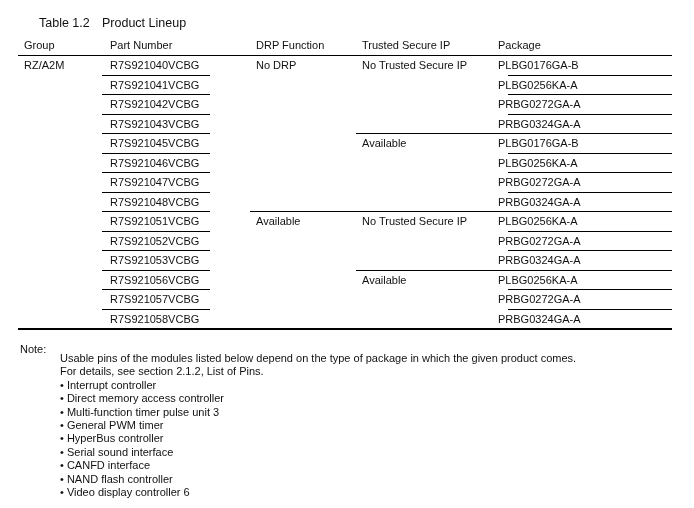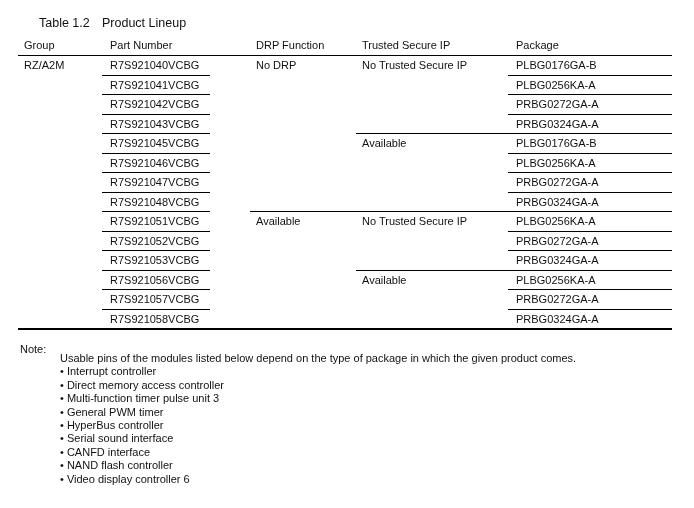--- a/index.html
+++ b/index.html
@@ -11,21 +11,21 @@
     .caption .num { position: absolute; left: 0; white-space: nowrap; margin-left: 19px; }
     .caption .ttl { position: absolute; left: 82px; white-space: nowrap; }
 
     .tbl { position: absolute; left: 18px; top: 37px; width: 654px; }
     .row { position: relative; height: 19.5px; }
     .cell { position: absolute; top: 3px; font-size: 11px; white-space: nowrap; }
     .c-group { left: 6px; }
     .c-part { left: 92px; }
     .c-drp { left: 238px; }
     .c-tsip { left: 344px; }
-    .c-pkg { left: 498px; }
+    .c-pkg { left: 480px; }
 
     .hdr { height: 18px; border-bottom: 1.3px solid #000; }
     .hdr .cell { top: 2px; }
 
     .line { position: absolute; height: 1px; background: #000; }
     .bottom-rule { position: absolute; left: 0; width: 654px; height: 2px; background: #000; }
 
     .note { position: absolute; left: 20px; top: 336px; font-size: 11px; line-height: 13.4px; }
     .note .lbl { position: absolute; left: 0; top: 7px; }
     .note .body { position: absolute; left: 40px; top: 16px; width: 600px; }
@@ -178,20 +178,21 @@
         <span class="cell c-pkg">PRBG0324GA-A</span>
         <div class="bottom-rule" style="bottom: -1px;"></div>
       </div>
     </div>
 </div>
 
 <div class="note">
   <span class="lbl">Note:</span>
   <div class="body">
     <div>Usable pins of the modules listed below depend on the type of package in which the given product comes.</div>
+    <div>For details, see section 2.1.2, List of Pins.</div>
     <div id="note-items">
         <div class="bullet">Interrupt controller</div>
         <div class="bullet">Direct memory access controller</div>
         <div class="bullet">Multi-function timer pulse unit 3</div>
         <div class="bullet">General PWM timer</div>
         <div class="bullet">HyperBus controller</div>
         <div class="bullet">Serial sound interface</div>
         <div class="bullet">CANFD interface</div>
         <div class="bullet">NAND flash controller</div>
         <div class="bullet">Video display controller 6</div>

